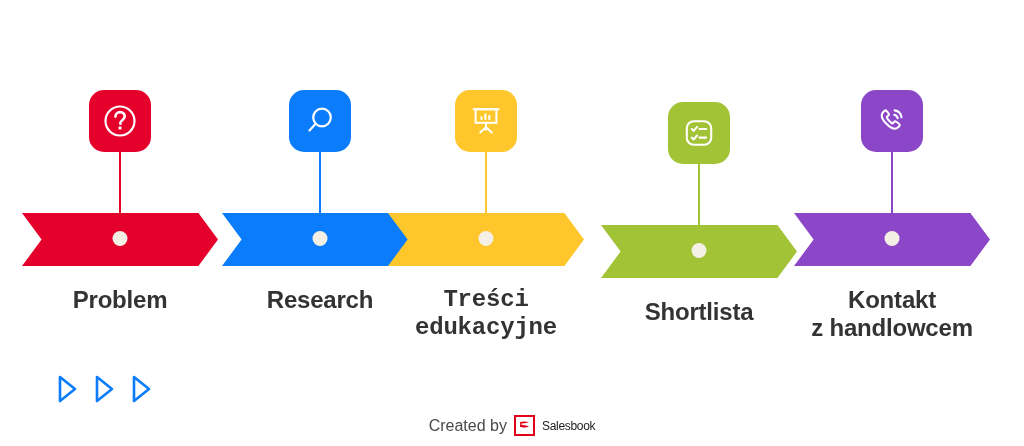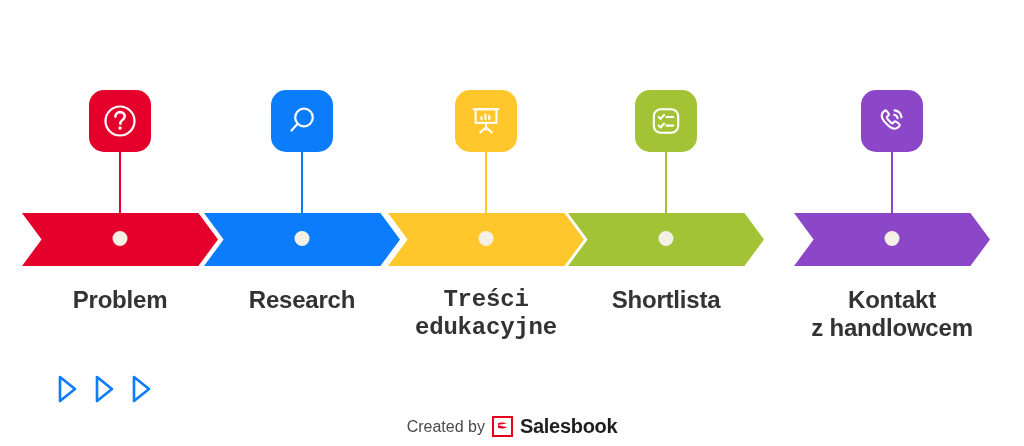--- a/index.html
+++ b/index.html
@@ -132,22 +132,22 @@
   .brand-mark {
     width: 21px;
     height: 21px;
     border: 2px solid #e2001a;
     box-sizing: border-box;
     display: flex;
     align-items: center;
     justify-content: center;
   }
   .brand-name {
-    font-size: 20px;
-    font-weight: bold;
+    font-size: 12px;
+    font-weight: normal;
     color: #1d1d1d;
     letter-spacing: -0.3px;
   }
 </style>
 </head>
 <body>
 
 <div id="infographic">
 
   <div class="process-strip">
@@ -161,21 +161,21 @@
             <circle cx="19" cy="19" r="14.5" fill="none" stroke="#ffffff" stroke-width="2.2"></circle>
             <path d="M14.4 14.6c0-2.6 2.1-4.5 4.7-4.5 2.6 0 4.6 1.8 4.6 4.2 0 2.2-1.3 3.2-2.7 4.2-1.1.8-1.6 1.4-1.6 2.6v.7" fill="none" stroke="#ffffff" stroke-width="2.6" stroke-linecap="round"></path>
             <rect x="17.6" y="24.6" width="2.9" height="2.9" rx="0.6" fill="#ffffff"></rect>
           </svg>
         </span>
       </div>
       <div class="band-dot"></div>
       <div class="step-label">Problem</div>
     </div>
 
-    <div class="step" style="left:204px;">
+    <div class="step" style="left:222px;">
       <div class="chevron" style="background:#0B7CFB;"></div>
       <div class="connector" style="background:#0B7CFB;"></div>
       <div class="icon-tile" style="background:#0B7CFB;">
         <span>
           <svg width="38" height="38" viewBox="0 0 38 38">
             <circle cx="21" cy="15.5" r="8.8" fill="none" stroke="#ffffff" stroke-width="2.2"></circle>
             <line x1="14.6" y1="21.8" x2="8.5" y2="28.5" stroke="#ffffff" stroke-width="2.2" stroke-linecap="round"></line>
           </svg>
         </span>
       </div>
@@ -197,21 +197,21 @@
             <line x1="19" y1="20.8" x2="19" y2="27.8" stroke="#ffffff" stroke-width="2" stroke-linecap="round"></line>
             <line x1="19" y1="25.2" x2="13.2" y2="30.6" stroke="#ffffff" stroke-width="2" stroke-linecap="round"></line>
             <line x1="19" y1="25.2" x2="24.8" y2="30.6" stroke="#ffffff" stroke-width="2" stroke-linecap="round"></line>
           </svg>
         </span>
       </div>
       <div class="band-dot"></div>
       <div class="step-label">Treści edukacyjne</div>
     </div>
 
-    <div class="step" style="left:568px;">
+    <div class="step" style="left:601px;margin-top:12px;">
       <div class="chevron" style="background:#A3C336;"></div>
       <div class="connector" style="background:#A3C336;"></div>
       <div class="icon-tile" style="background:#A3C336;">
         <span>
           <svg width="38" height="38" viewBox="0 0 38 38">
             <rect x="6.8" y="7.2" width="24.4" height="23.6" rx="7" fill="none" stroke="#ffffff" stroke-width="2.1"></rect>
             <polyline points="11.8,15 13.6,16.9 17.1,12.9" fill="none" stroke="#ffffff" stroke-width="2.1" stroke-linecap="round" stroke-linejoin="round"></polyline>
             <line x1="19.4" y1="15" x2="26.2" y2="15" stroke="#ffffff" stroke-width="2.1" stroke-linecap="round"></line>
             <polyline points="11.8,23.6 13.6,25.5 17.1,21.5" fill="none" stroke="#ffffff" stroke-width="2.1" stroke-linecap="round" stroke-linejoin="round"></polyline>
             <line x1="19.4" y1="23.6" x2="26.2" y2="23.6" stroke="#ffffff" stroke-width="2.1" stroke-linecap="round"></line>

